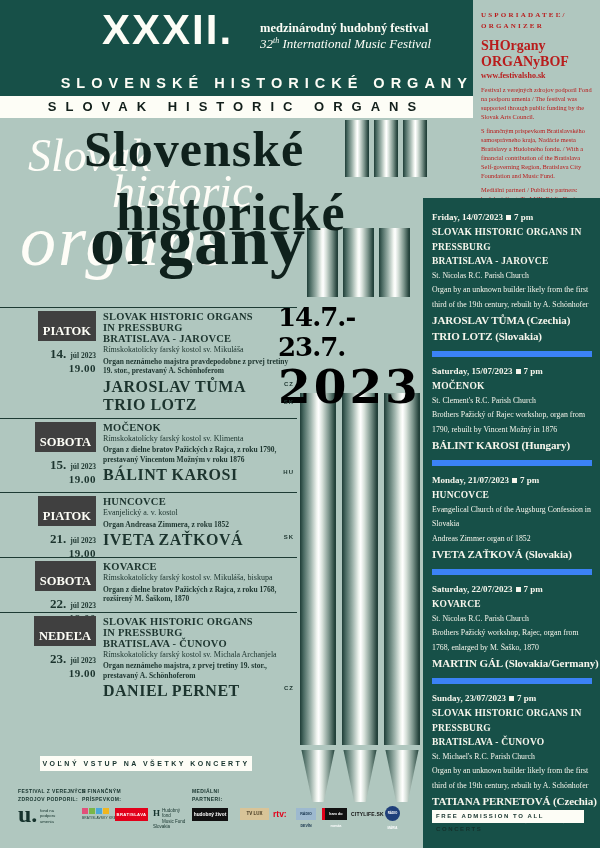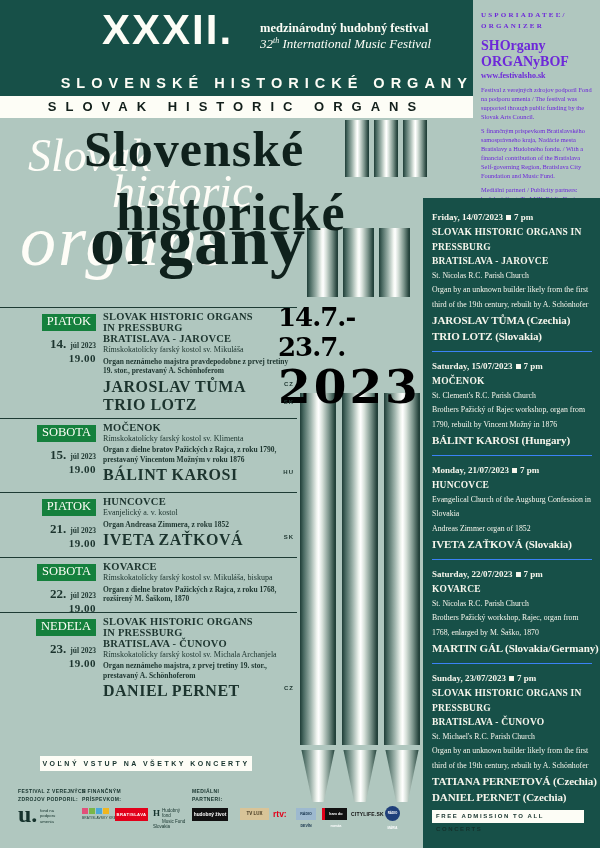--- a/index.html
+++ b/index.html
@@ -16,21 +16,21 @@
   .fest-en{font-style:italic;font-size:13px;}
   .fest-en sup{font-size:8px;}
   .band-sk{position:absolute;left:0;bottom:5px;width:100%;text-align:right;color:#fdfdf6;
            font-family:"Liberation Sans",sans-serif;font-weight:bold;font-size:14.5px;letter-spacing:6px;}
   .band-en{left:0;top:96px;width:473px;height:22px;background:#fdfdf6;text-align:center;
            line-height:22px;font-family:"Liberation Sans",sans-serif;font-weight:bold;
            font-size:13px;letter-spacing:9px;color:#121f1b;}
 
   
   .organizer{left:473px;top:0;width:127px;height:198px;box-sizing:border-box;
-             padding:10px 6px 0 8px;color:#6d28d9;}
+             padding:10px 6px 0 8px;color:#b91c1c;}
   .org-label{font-weight:bold;font-size:7px;letter-spacing:2.2px;line-height:1.6;}
   .org-name{font-weight:bold;font-size:14px;line-height:1.1;margin-top:6px;}
   .org-site{font-weight:bold;font-size:8px;margin-top:2px;}
   .org-para{font-size:6.4px;line-height:1.38;margin-top:6px;}
 
   
   .ghost{font-style:italic;color:#fefdf7;line-height:1;z-index:2;}
   .g1{left:28px;top:133px;font-size:46px;}
   .g2{left:112px;top:169px;font-size:46px;}
   .g3{left:20px;top:205px;font-size:72px;letter-spacing:2px;}
@@ -53,43 +53,43 @@
               font-family:"DejaVu Serif",serif;font-weight:bold;z-index:3;}
   .d-range{font-size:26px;letter-spacing:-1px;}
   .d-year{font-size:47px;letter-spacing:3px;margin-top:-3px;}
 
   
   .program{left:0;top:307px;width:297px;border-top:1.5px solid #1d3b34;z-index:3;}
   .p-entry{position:relative;padding:3px 0 4px;border-bottom:1px solid #1d3b34;}
   .p-entry.mid{padding-bottom:8px;}
   .p-entry.last{border-bottom:none;}
   .p-left{position:absolute;left:0;top:3px;width:96px;text-align:right;}
-  .p-day{display:inline-block;background:#15803d;color:#fdfdf6;font-weight:normal;
-         font-size:12.5px;padding:0 5px 2px;}
+  .p-day{display:inline-block;background:#404040;color:#fdfdf6;font-weight:bold;
+         font-size:12.5px;padding:13px 5px 2px;}
   .p-date{margin-top:3px;font-weight:bold;}
   .d-num{font-size:13px;} .d-rest{font-size:7.5px;}
   .p-time{font-weight:bold;font-size:11px;letter-spacing:.5px;}
   .p-body{margin-left:103px;margin-right:3px;}
   .p-venue div{font-weight:bold;font-size:10.5px;line-height:11px;letter-spacing:.2px;}
   .p-church{font-size:8px;line-height:9.5px;margin-top:1px;}
   .p-organ{font-weight:bold;font-size:7.5px;line-height:9.5px;margin-top:2px;}
   .p-perfs{margin-top:2px;}
   .p-performer{position:relative;font-weight:bold;font-size:16px;line-height:18px;
                letter-spacing:.5px;padding-right:28px;}
   .p-country{position:absolute;right:0;bottom:3px;font-family:"Liberation Sans",sans-serif;
              font-weight:bold;font-size:6px;letter-spacing:1px;}
 
   .vstup-strip{left:40px;top:756px;width:212px;height:15px;background:#fdfdf6;
                text-align:center;line-height:15px;font-family:"Liberation Sans",sans-serif;
                font-weight:bold;font-size:7px;letter-spacing:2.5px;color:#15322c;z-index:3;}
 
   
   .right-panel{left:423px;top:198px;width:177px;height:650px;background:#175048;
                color:#f6f5ec;box-sizing:border-box;padding:0 8px 0 9px;z-index:4;}
-  .r-entry{padding:7px 0;border-bottom:1px solid #3b82f6;}
+  .r-entry{padding:7px 0;border-bottom:6px solid #3b82f6;}
   .r-entry.first{padding-top:12px;}
   .r-entry.last{border-bottom:none;}
   .r-date{font-weight:bold;font-size:9px;line-height:15px;}
   .sq{display:inline-block;width:5px;height:5px;background:#f6f5ec;margin:0 3px 1px;vertical-align:middle;}
   .r-venue{font-weight:bold;font-size:9.5px;line-height:14.5px;letter-spacing:.2px;}
   .r-small{font-size:7.8px;line-height:14.5px;}
   .r-perf{font-weight:bold;font-size:11px;line-height:16px;white-space:nowrap;letter-spacing:-.1px;}
   .free-strip{position:absolute;left:9px;top:612px;width:152px;height:13px;background:#fdfdf6;
               color:#15322c;font-family:"Liberation Sans",sans-serif;font-weight:bold;
               font-size:6px;letter-spacing:1.6px;line-height:13px;padding-left:4px;box-sizing:border-box;}

